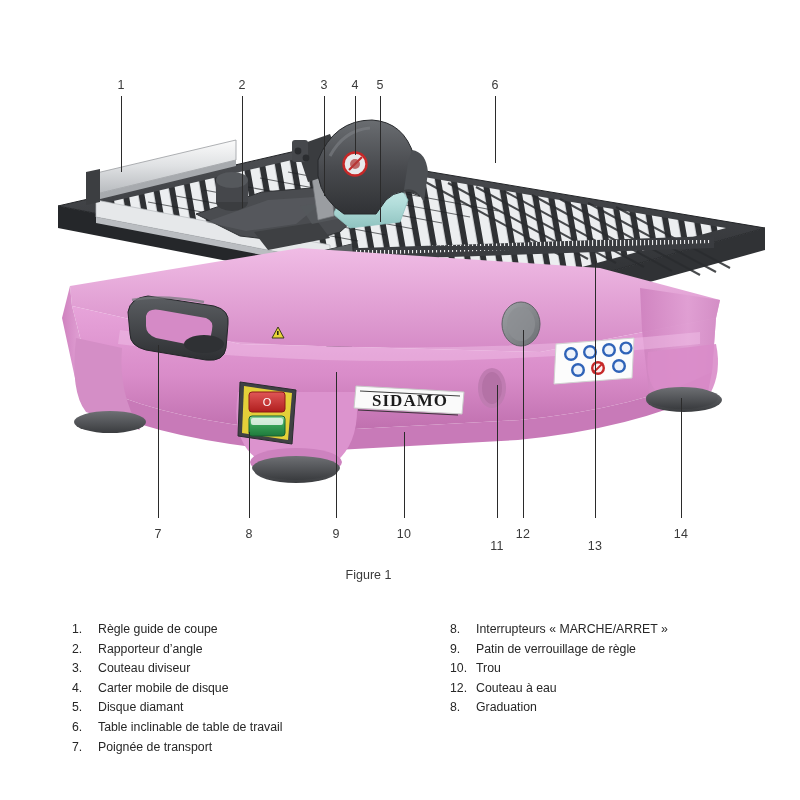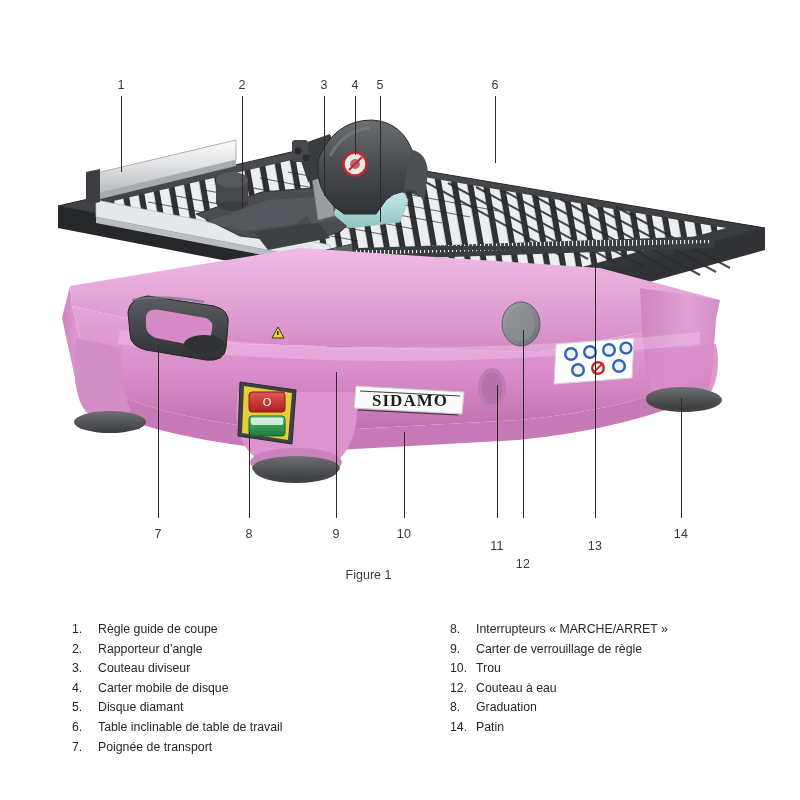--- a/index.html
+++ b/index.html
@@ -349,21 +349,21 @@
       <div class="callout-num" style="left: 158px; top: 527px;">7</div>
       <div class="leader" style="left: 158px; top: 345px; height: 173px;"></div>
       <div class="callout-num" style="left: 249px; top: 527px;">8</div>
       <div class="leader" style="left: 249px; top: 432px; height: 86px;"></div>
       <div class="callout-num" style="left: 336px; top: 527px;">9</div>
       <div class="leader" style="left: 336px; top: 372px; height: 146px;"></div>
       <div class="callout-num" style="left: 404px; top: 527px;">10</div>
       <div class="leader" style="left: 404px; top: 432px; height: 86px;"></div>
       <div class="callout-num" style="left: 497px; top: 527px; margin-top: 12px;">11</div>
       <div class="leader" style="left: 497px; top: 385px; height: 133px;"></div>
-      <div class="callout-num" style="left: 523px; top: 527px; margin-top: 30px;">12</div>
+      <div class="callout-num" style="left: 523px; top: 527px;">12</div>
       <div class="leader" style="left: 523px; top: 330px; height: 188px;"></div>
       <div class="callout-num" style="left: 595px; top: 527px; margin-top: 12px;">13</div>
       <div class="leader" style="left: 595px; top: 258px; height: 260px;"></div>
       <div class="callout-num" style="left: 681px; top: 527px;">14</div>
       <div class="leader" style="left: 681px; top: 398px; height: 120px;"></div>
     </div>
 
   <div id="figure-caption">Figure 1</div>
 
   <div class="legend-col" id="legend-left">
@@ -396,33 +396,29 @@
         <span class="legend-label">Poignée de transport</span>
       </div>
     </div>
   <div class="legend-col" id="legend-right">
       <div class="legend-item">
         <span class="legend-num">8.</span>
         <span class="legend-label">Interrupteurs « MARCHE/ARRET »</span>
       </div>
       <div class="legend-item">
         <span class="legend-num">9.</span>
-        <span class="legend-label">Carter de verrouillage de règle</span>
+        <span class="legend-label">Patin de verrouillage de règle</span>
       </div>
       <div class="legend-item">
         <span class="legend-num">10.</span>
         <span class="legend-label">Trou</span>
       </div>
       <div class="legend-item">
         <span class="legend-num">12.</span>
         <span class="legend-label">Couteau à eau</span>
       </div>
       <div class="legend-item">
         <span class="legend-num">8.</span>
         <span class="legend-label">Graduation</span>
       </div>
-      <div class="legend-item">
-        <span class="legend-num">14.</span>
-        <span class="legend-label">Patin</span>
-      </div>
     </div>
 
 </div>
 
 </body></html>

